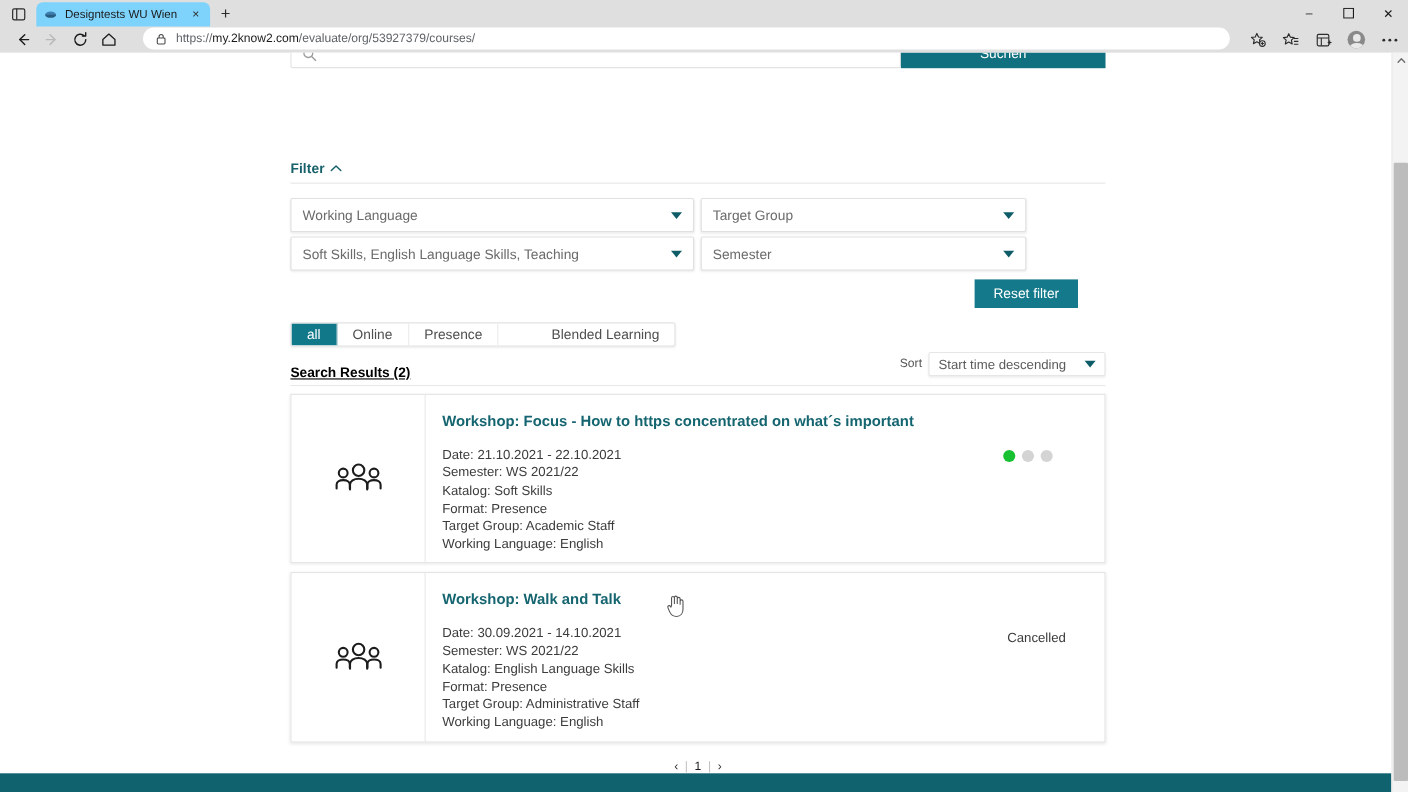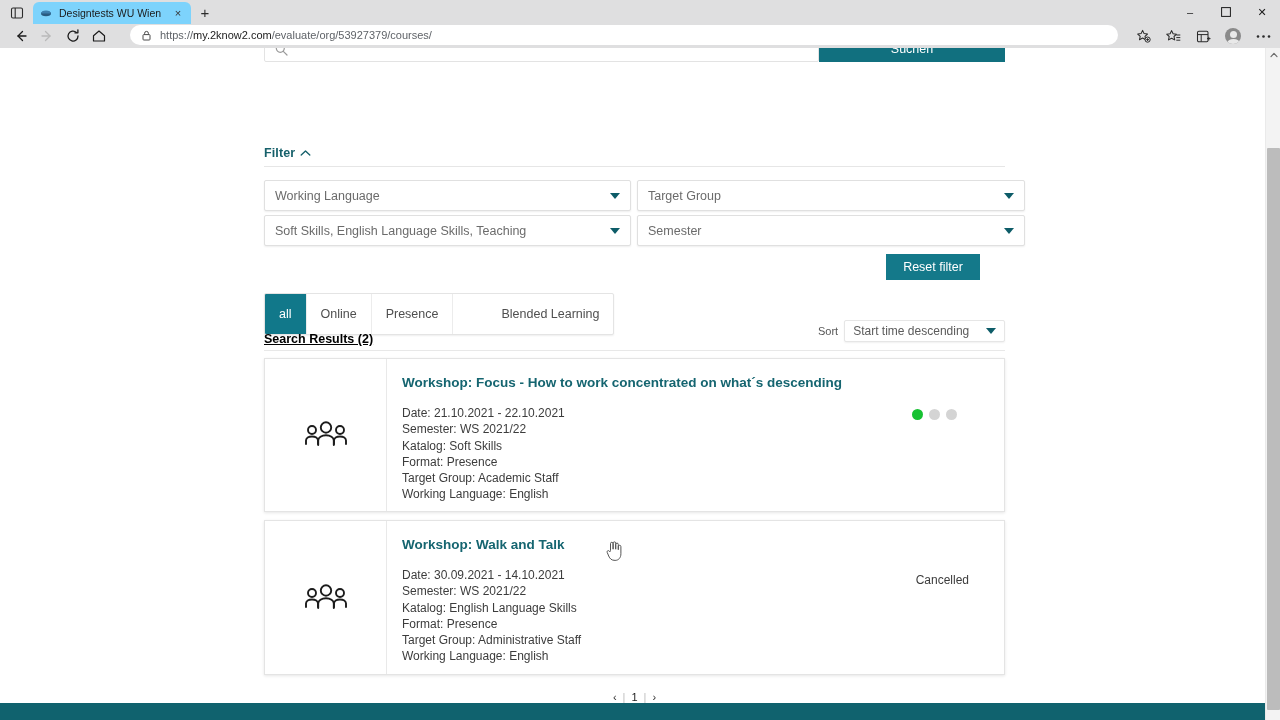--- a/index.html
+++ b/index.html
@@ -139,34 +139,34 @@
   .sel .sel-text {
     font-size: 12.5px; color: #6b6b6b; flex: 1 1 auto;
     white-space: nowrap; overflow: hidden; text-overflow: ellipsis;
   }
   .sel .caret {
     width: 0; height: 0; border-left: 5px solid transparent;
     border-right: 5px solid transparent; border-top: 6px solid #0d5c68;
     flex: 0 0 auto; margin-left: 6px;
   }
   .sel.c1 { left: 0; width: 367px; }
-  .sel.c2 { left: 373px; width: 388px; }
+  .sel.c2 { left: 373px; width: 296px; }
   .sel.r1 { top: 0; }
   .sel.r2 { top: 35px; }
 
   .reset-btn {
     position: absolute; left: 886px; top: 206px; width: 94px; height: 26px;
     background: #14798a; color: #fff; font-size: 12.5px; border: none;
     display: flex; align-items: center; justify-content: center;
     font-family: "Liberation Sans", sans-serif;
   }
 
   
   .tabs {
-    position: absolute; left: 264px; top: 245px; height: 42px;
+    position: absolute; left: 264px; top: 245px; height: 22px;
     display: flex; background: #fff;
     border: 1px solid #e4e4e4; border-radius: 2px;
     box-shadow: 0 1px 2px rgba(0,0,0,.07);
     overflow: hidden;
   }
   .tab-item {
     display: flex; align-items: center; justify-content: center;
     font-size: 12.5px; color: #4f4f4f; padding: 0 14px; height: 100%;
     border-right: 1px solid #ececec;
   }
@@ -453,21 +453,21 @@
             <circle cx="10" cy="10" r="4"></circle>
             <path d="M4 24v-3.4c0-2.4 2.6-4.1 6-4.1s6 1.7 6 4.1V24"></path>
             <circle cx="24" cy="7.5" r="5.2"></circle>
             <path d="M16.2 25v-4.6c0-3 3.5-5.2 7.8-5.2s7.8 2.2 7.8 5.2V25"></path>
             <circle cx="38" cy="10" r="4"></circle>
             <path d="M32 24v-3.4c0-2.4 2.6-4.1 6-4.1s6 1.7 6 4.1V24"></path>
           </g>
         </svg>
       </div>
       <div class="card-body">
-        <div class="card-title">Workshop: Focus - How to work concentrated on what´s descending</div>
+        <div class="card-title">Workshop: Focus - How to https concentrated on what´s important</div>
         <div class="meta-line">Date: 21.10.2021 - 22.10.2021</div>
         <div class="meta-line">Semester: WS 2021/22</div>
         <div class="meta-line">Katalog: Soft Skills</div>
         <div class="meta-line">Format: Presence</div>
         <div class="meta-line">Target Group: Academic Staff</div>
         <div class="meta-line">Working Language: English</div>
         <div class="status-dots">
           <span class="dot green"></span>
           <span class="dot grey"></span>
           <span class="dot grey"></span>

